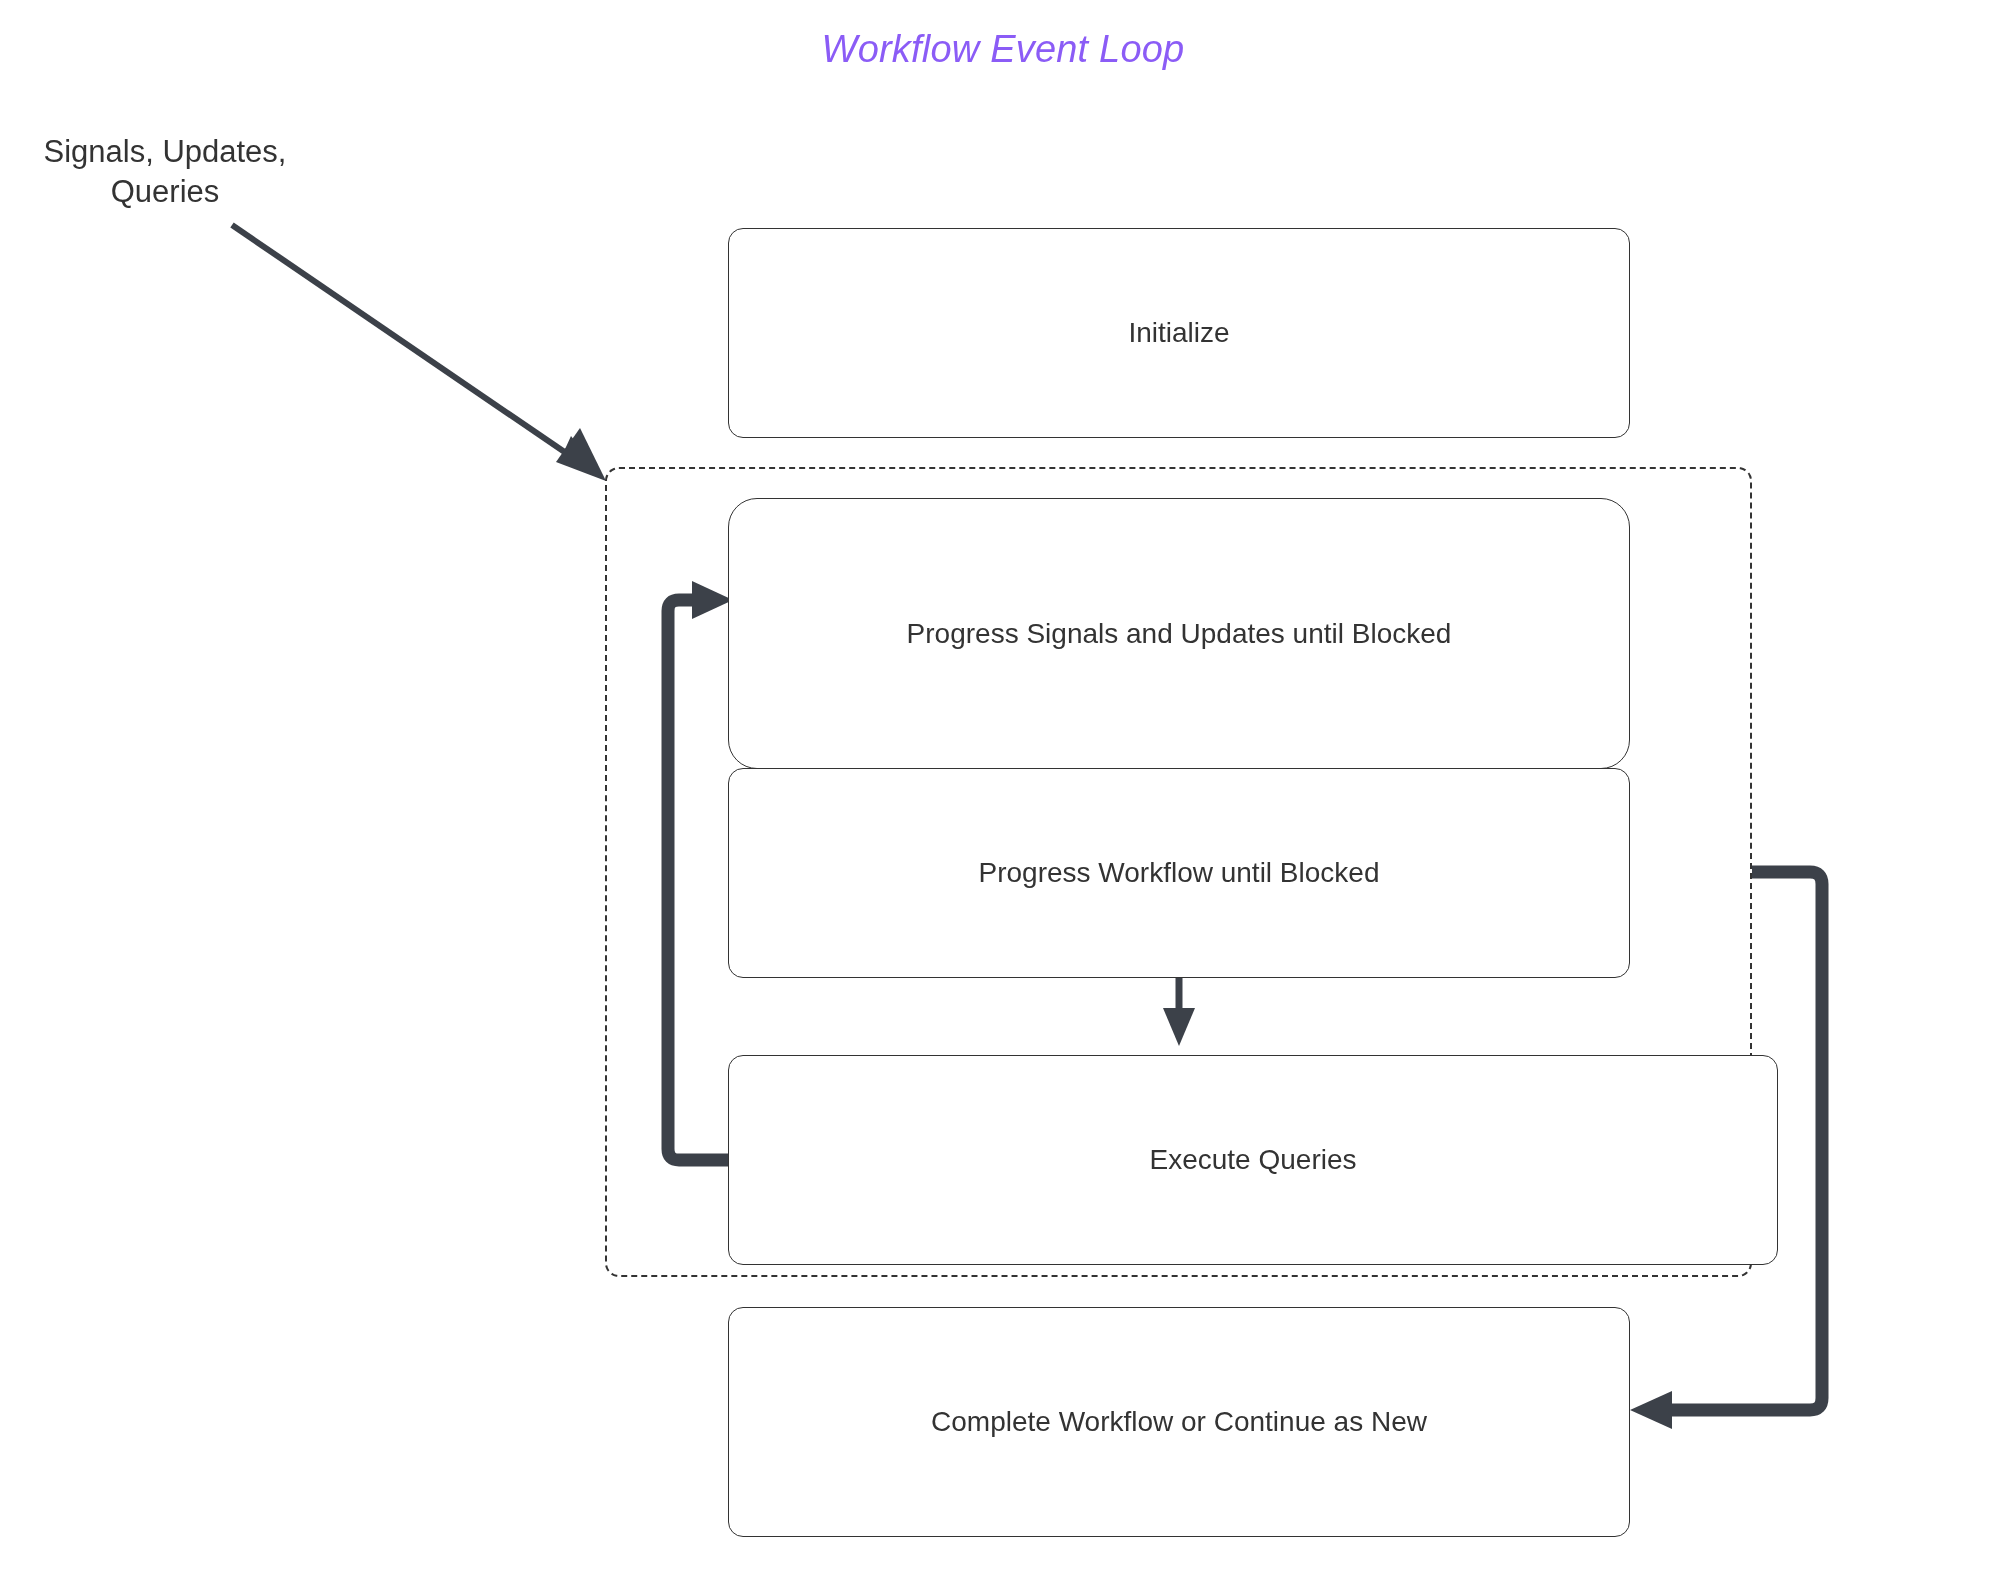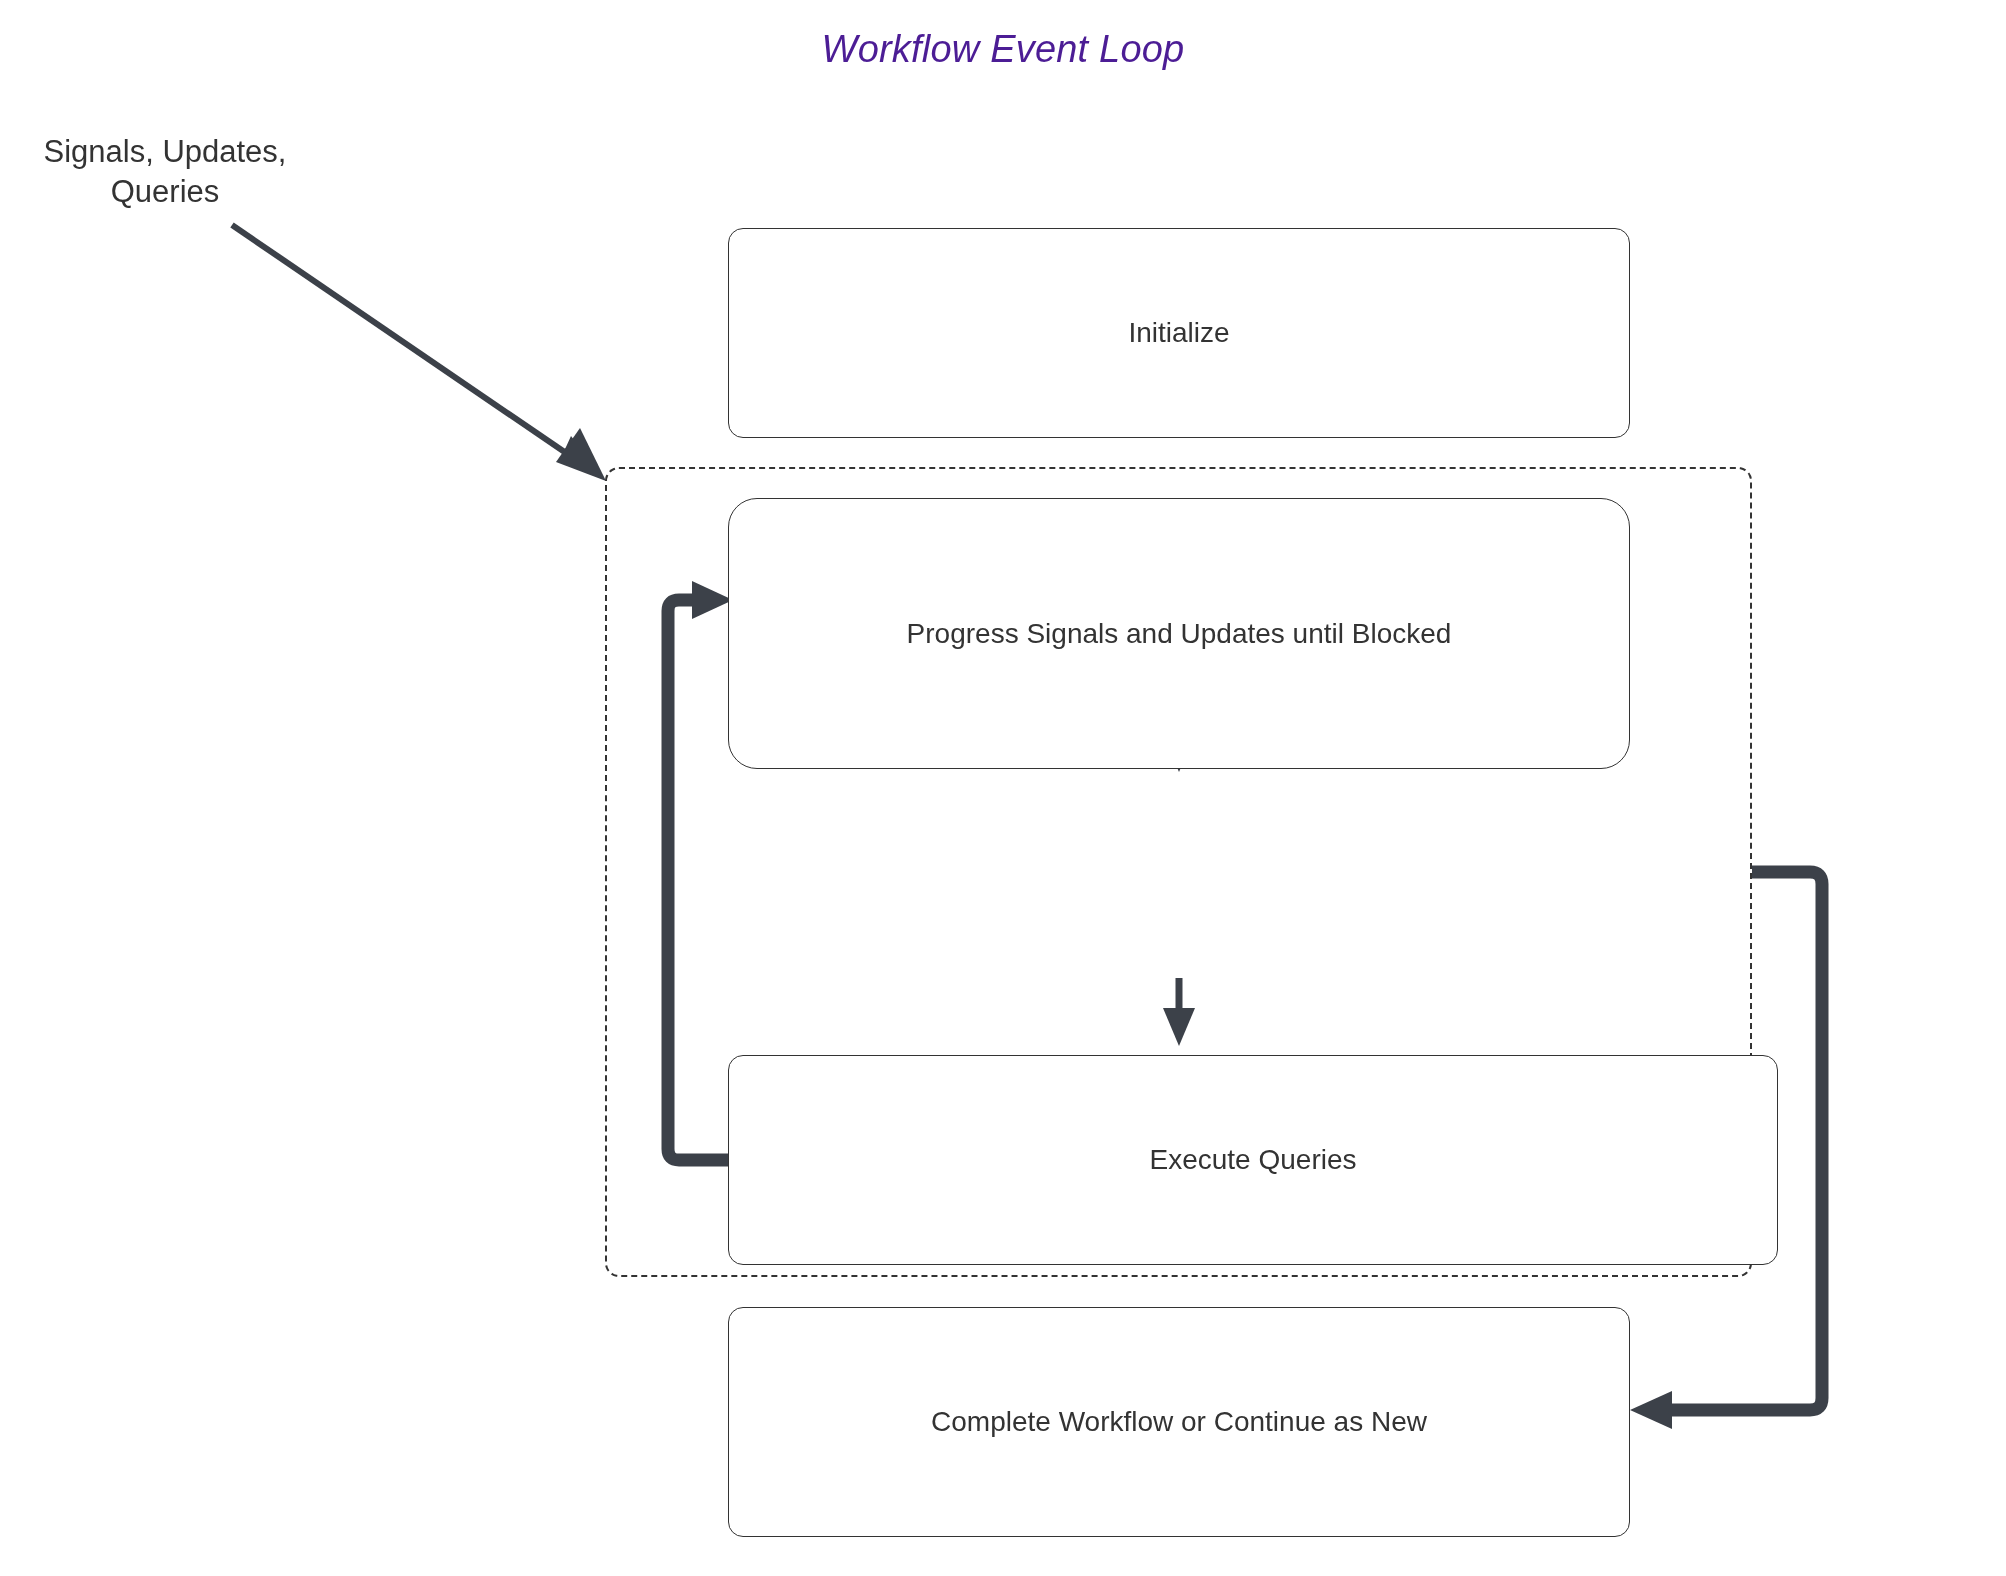--- a/index.html
+++ b/index.html
@@ -26,21 +26,21 @@
     pointer-events: none;
   }
   .diagram-title {
     position: absolute;
     left: 0;
     top: 28px;
     width: 2006px;
     text-align: center;
     font-size: 38px;
     font-style: italic;
-    color: #4c1d95;
+    color: #8b5cf6;
     letter-spacing: 0.2px;
   }
   .ext-label {
     position: absolute;
     left: 20px;
     top: 132px;
     width: 290px;
     text-align: center;
     font-size: 31px;
     color: #333333;
@@ -123,20 +123,23 @@
   <div class="loop-container"></div>
 
   <div class="node" id="node-initialize">
     <span class="node-label">Initialize</span>
   </div>
 
   <div class="node" id="node-progress-signals">
     <span class="node-label">Progress Signals and Updates until Blocked</span>
   </div>
 
+  <div class="node" id="node-progress-workflow">
+    <span class="node-label">Progress Workflow until Blocked</span>
+  </div>
 
   <div class="node" id="node-execute-queries">
     <span class="node-label">Execute Queries</span>
   </div>
 
   <div class="node" id="node-complete-workflow">
     <span class="node-label">Complete Workflow or Continue as New</span>
   </div>
 
 </div>

